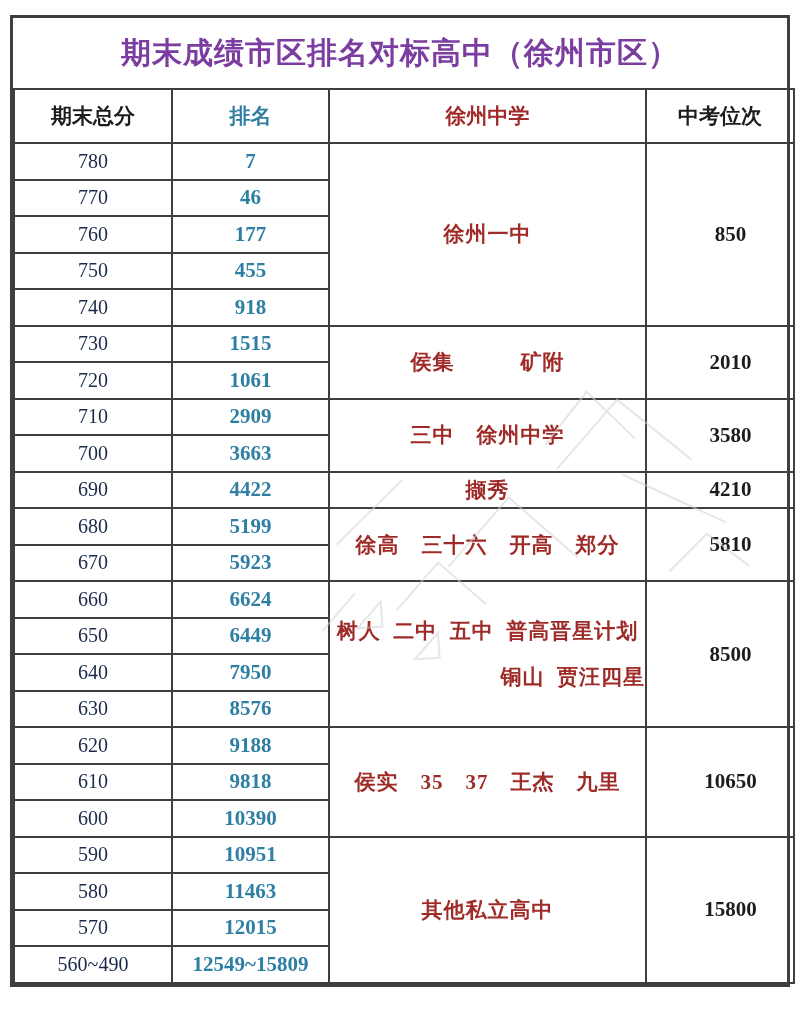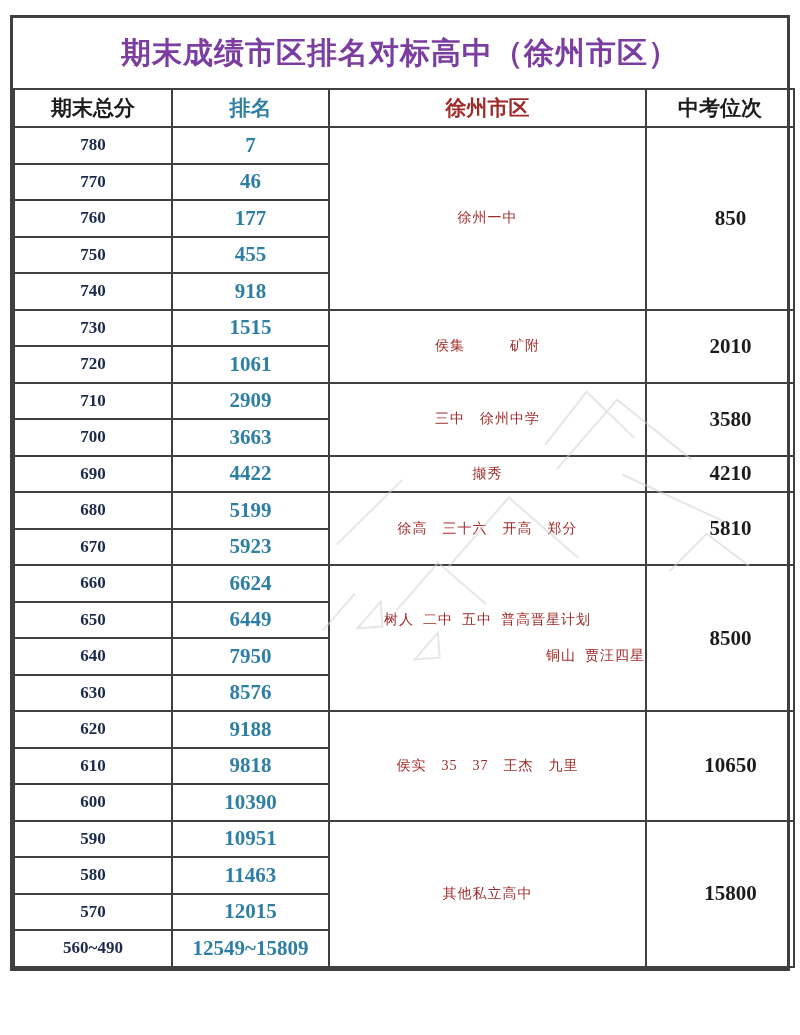--- a/index.html
+++ b/index.html
@@ -27,28 +27,28 @@
     font-size:30px;font-weight:bold;letter-spacing:1px;
   }
   table{
     border-collapse:collapse;width:100%;table-layout:fixed;
   }
   th,td{
     border:2px solid var(--line);
     text-align:center;vertical-align:middle;
     padding:0;
   }
-  thead tr{height:38px;}
+  thead tr{height:54px;}
   tbody tr{height:36.5px;}
   th{font-size:21px;font-weight:bold;color:var(--ink);}
   th.c-rank{color:var(--teal);}
   th.c-school{color:var(--red);}
-  td.score{color:var(--navy);font-weight:bold;font-size:17px;}
+  td.score{color:var(--navy);font-weight:normal;font-size:20px;}
   td.rank{color:var(--teal);font-weight:600;font-size:21px;}
-  td.school{color:var(--red);font-weight:normal;font-size:14px;letter-spacing:1px;}
+  td.school{color:var(--red);font-weight:bold;font-size:21px;letter-spacing:1px;}
   td.pos{color:var(--ink);font-weight:600;font-size:21px;padding-left:21px;}
   .school-line{white-space:pre;}
   .school-line + .school-line{margin-top:18px;text-align:right;}
   .watermark{
     position:absolute;left:295px;top:350px;width:500px;height:330px;
     pointer-events:none;opacity:.55;
     transform:rotate(-4deg);
   }
 </style>
 </head>
@@ -61,21 +61,21 @@
       <colgroup>
         <col style="width:158px">
         <col style="width:157px">
         <col style="width:317px">
         <col style="width:148px">
       </colgroup>
       <thead>
         <tr>
           <th class="c-score">期末总分</th>
           <th class="c-rank">排名</th>
-          <th class="c-school">徐州市区</th>
+          <th class="c-school">徐州中学</th>
           <th class="c-pos">中考位次</th>
         </tr>
       </thead>
       <tbody>
           <tr>
             <td class="score">780</td>
             <td class="rank">7</td>
             <td class="school" rowspan="5">
               <div class="school-line">徐州一中</div>
             </td>

